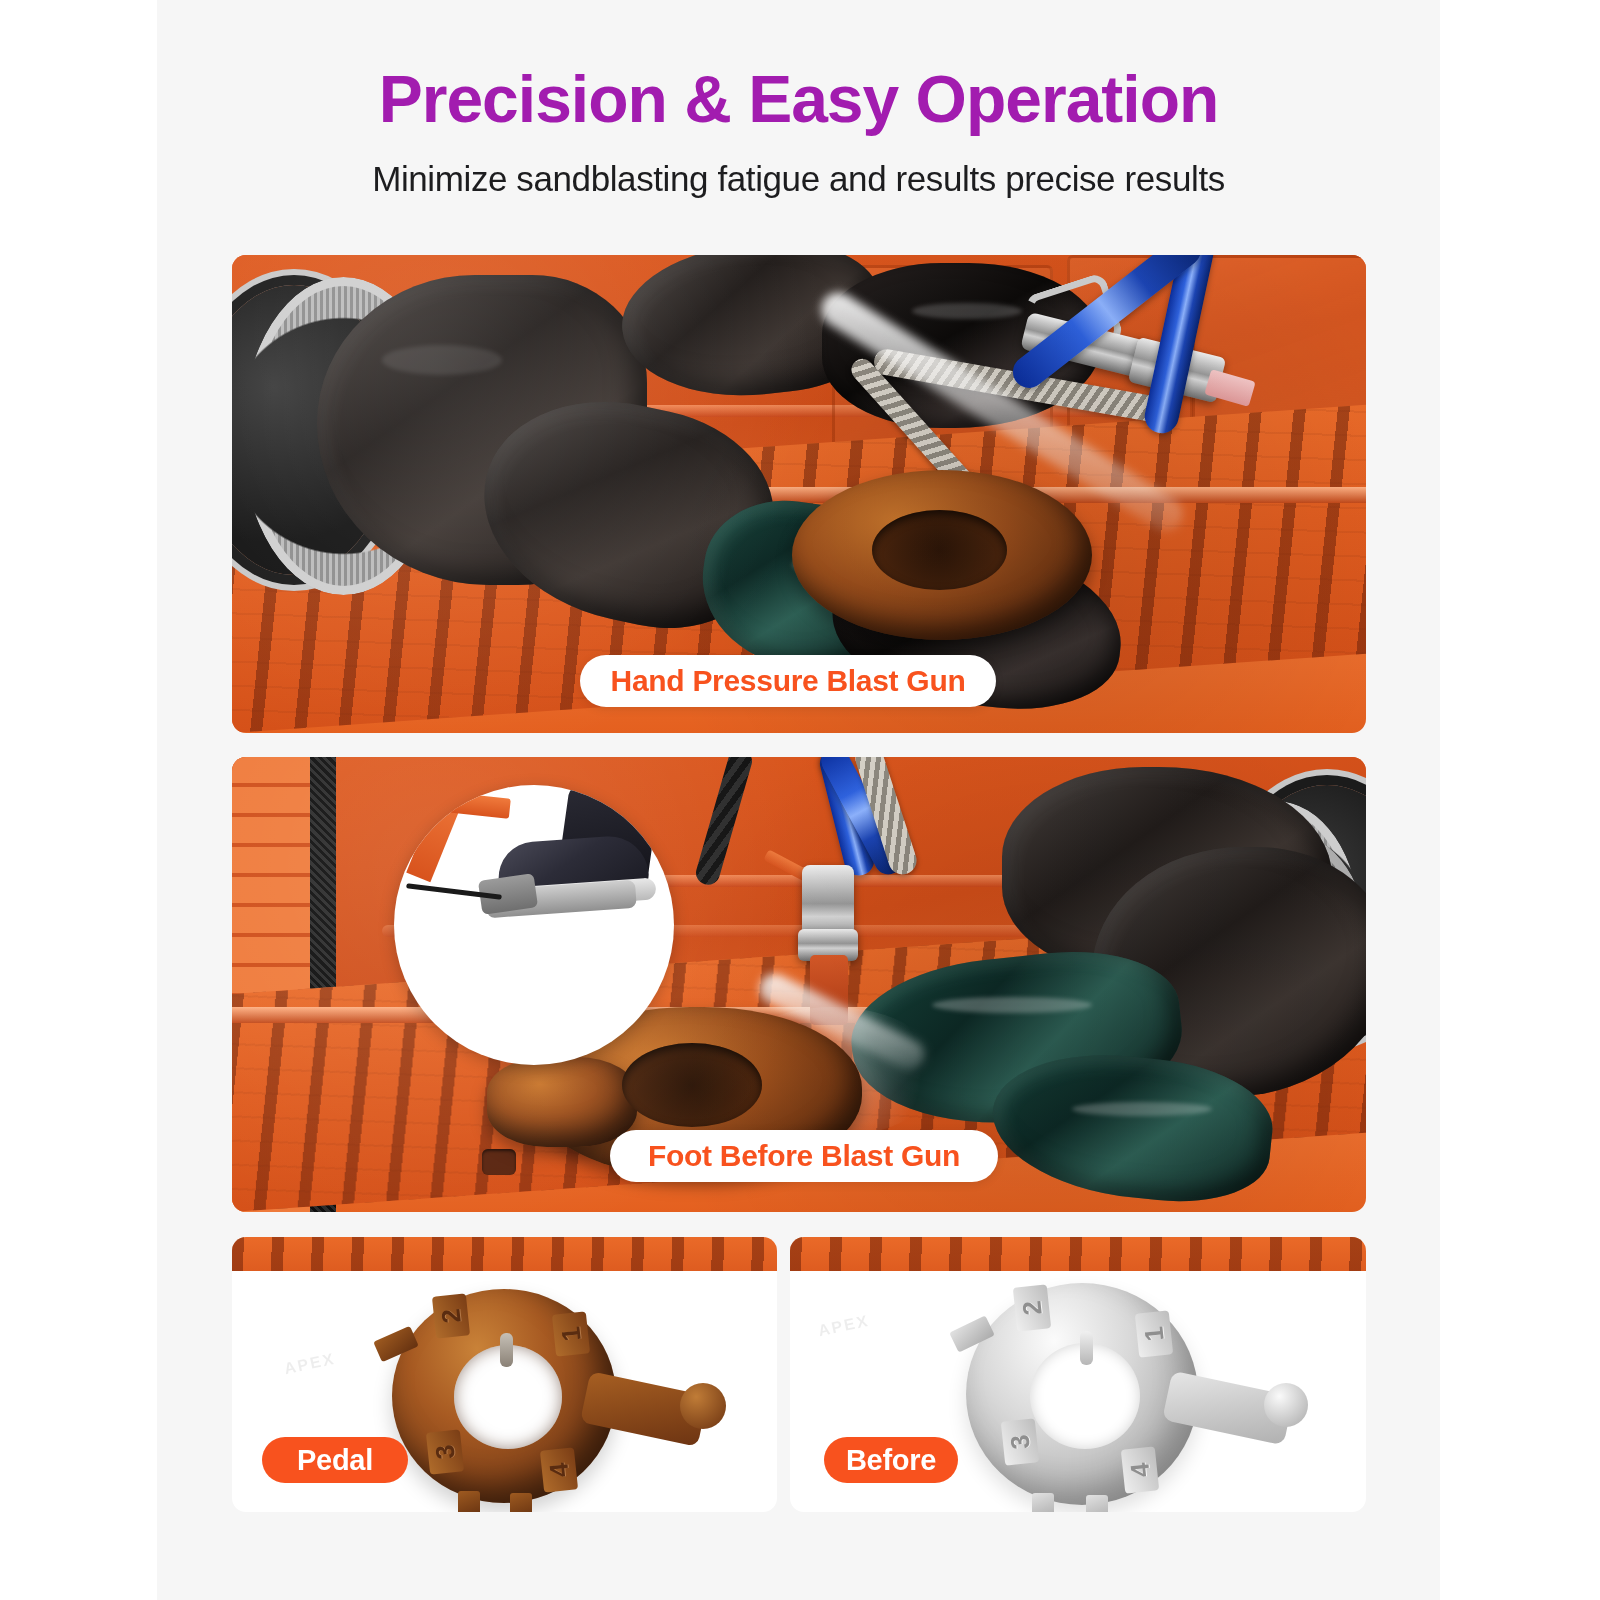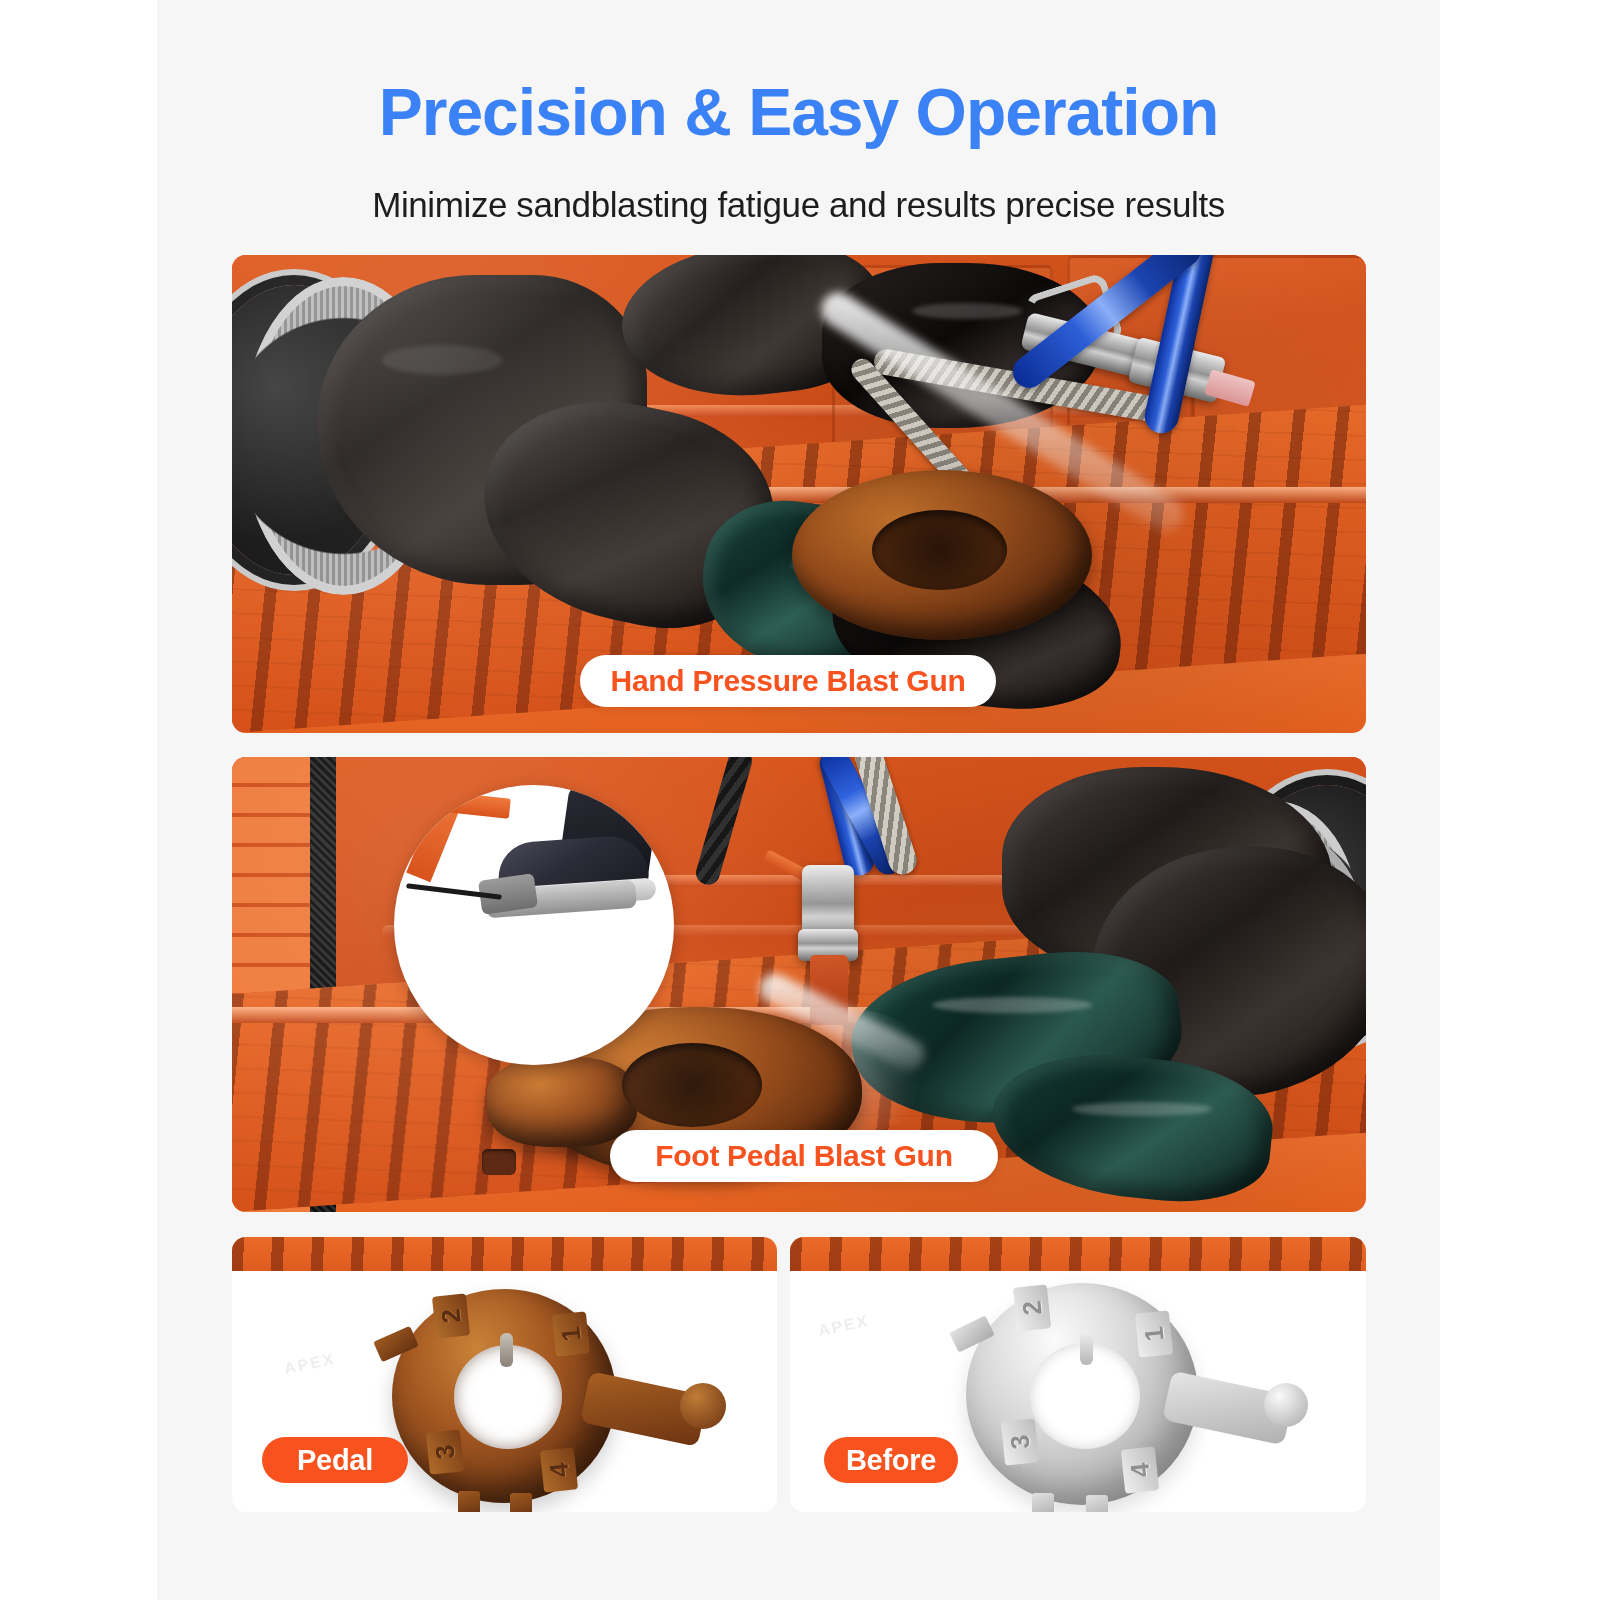--- a/index.html
+++ b/index.html
@@ -12,23 +12,23 @@
   .page{position:relative;width:1600px;height:1600px;background:#ffffff;}
   
   .content-band{
     position:absolute;left:157px;top:0;width:1283px;height:1600px;
     background:#f6f6f6;
   }
 
   
   .header{position:absolute;left:157px;top:0;width:1283px;text-align:center;}
   .title{
-    margin:16px;padding-top:62px;
+    margin:3px;padding-top:62px;
     font-size:66px;font-weight:bold;letter-spacing:-1px;
-    color:#3b82f6;line-height:1.05;
+    color:#a21caf;line-height:1.05;
     font-family:"Liberation Sans", sans-serif;
   }
   .subtitle{
     margin:0;padding-top:22px;
     font-size:35px;font-weight:400;color:#1d1d1f;
     letter-spacing:-0.4px;
   }
 
   
   .panel{position:absolute;border-radius:14px;overflow:hidden;}
@@ -396,21 +396,21 @@
       <div class="bracket" style="left:30px;top:-4px;width:26px;height:100px;transform:rotate(22deg);"></div>
       <div class="bracket" style="left:44px;top:10px;width:72px;height:20px;transform:rotate(6deg);border-radius:3px;"></div>
       <div class="pant-leg" style="left:170px;top:6px;width:90px;height:78px;transform:rotate(8deg);"></div>
       <div class="shoe" style="left:104px;top:54px;width:150px;height:56px;transform:rotate(-4deg);"></div>
       <div class="shoe-sole" style="left:100px;top:98px;width:162px;height:22px;transform:rotate(-4deg);"></div>
       <div class="pedal-base" style="left:92px;top:100px;width:150px;height:28px;transform:rotate(-4deg);"></div>
       <div class="pedal-plate" style="left:86px;top:92px;width:56px;height:34px;"></div>
       <div class="pedal-cable" style="left:12px;top:104px;width:96px;transform:rotate(7deg);"></div>
     </div>
 
-    <div class="pill-white" style="left:378px;top:373px;width:388px;height:52px;font-size:30px;">Foot Pedal Blast Gun</div>
+    <div class="pill-white" style="left:378px;top:373px;width:388px;height:52px;font-size:30px;">Foot Before Blast Gun</div>
   </div>
 
   <div class="card-white" style="left:232px;top:1237px;width:545px;height:275px;">
     <div class="strip-grate"></div>
     <div class="wm" style="left:52px;top:118px;">APEX</div>
 
     <div class="part" style="left:130px;top:40px;width:380px;height:230px;">
       <div class="part-ring ring-rust" style="left:30px;top:12px;width:224px;height:214px;"></div>
       <div class="part-bore bore-rust" style="left:92px;top:68px;width:108px;height:104px;"></div>
       <div class="lug lug-rust" style="left:68px;top:22px;width:42px;height:34px;transform:rotate(-96deg);">2</div>

